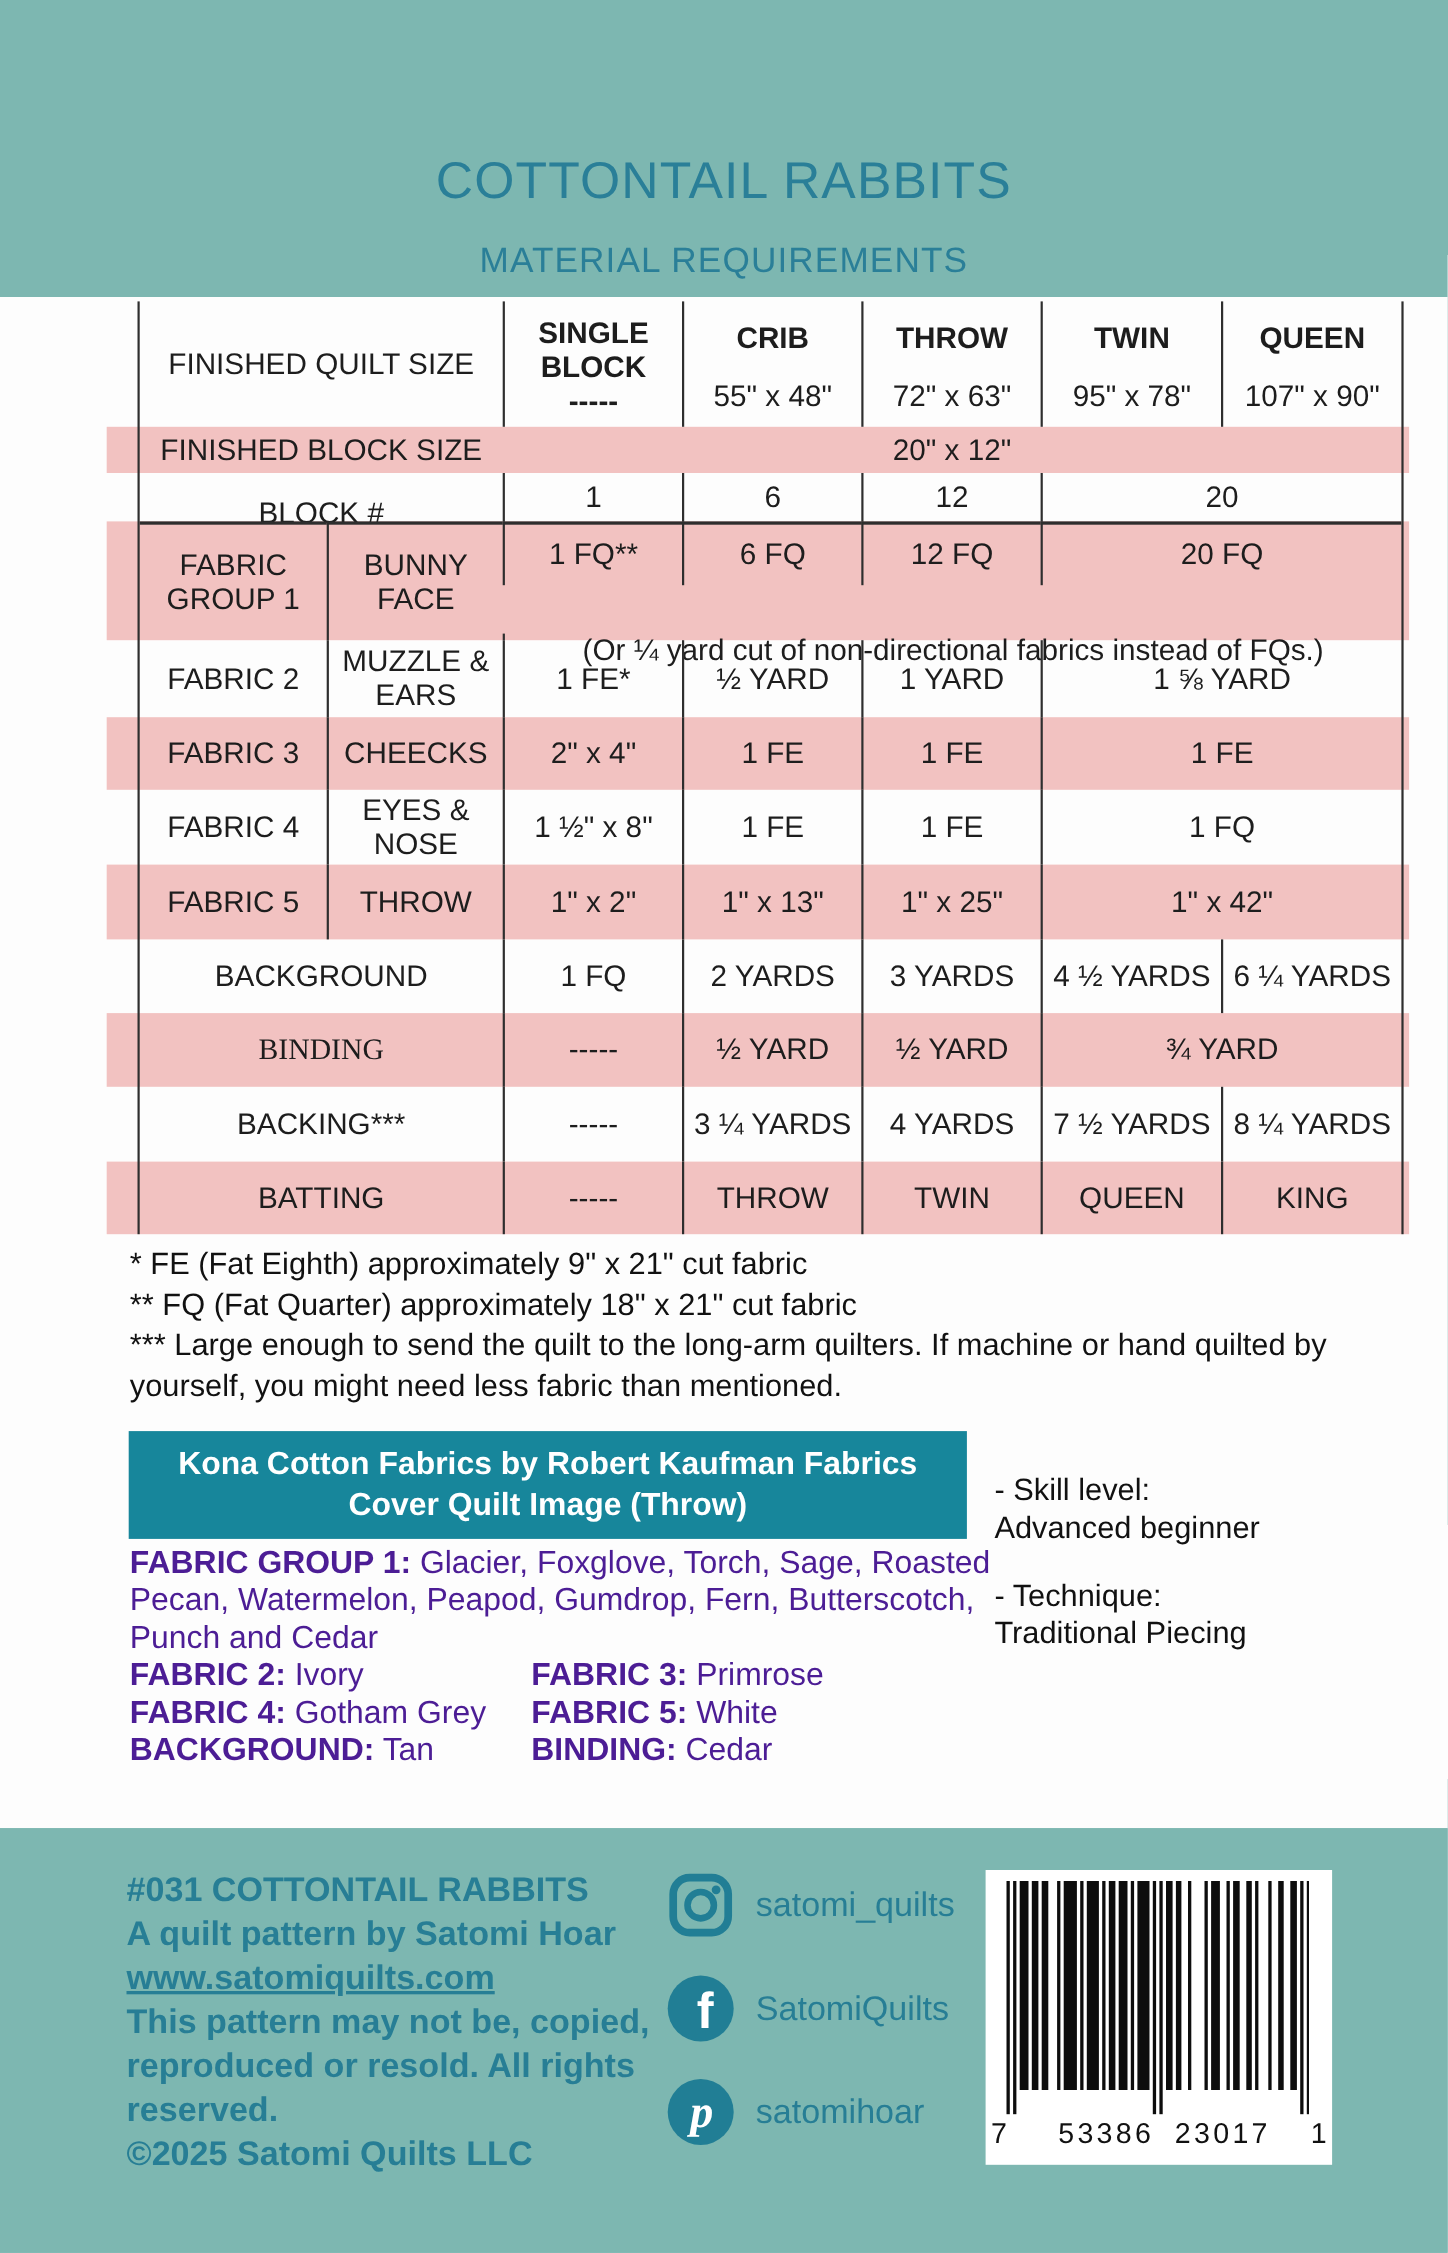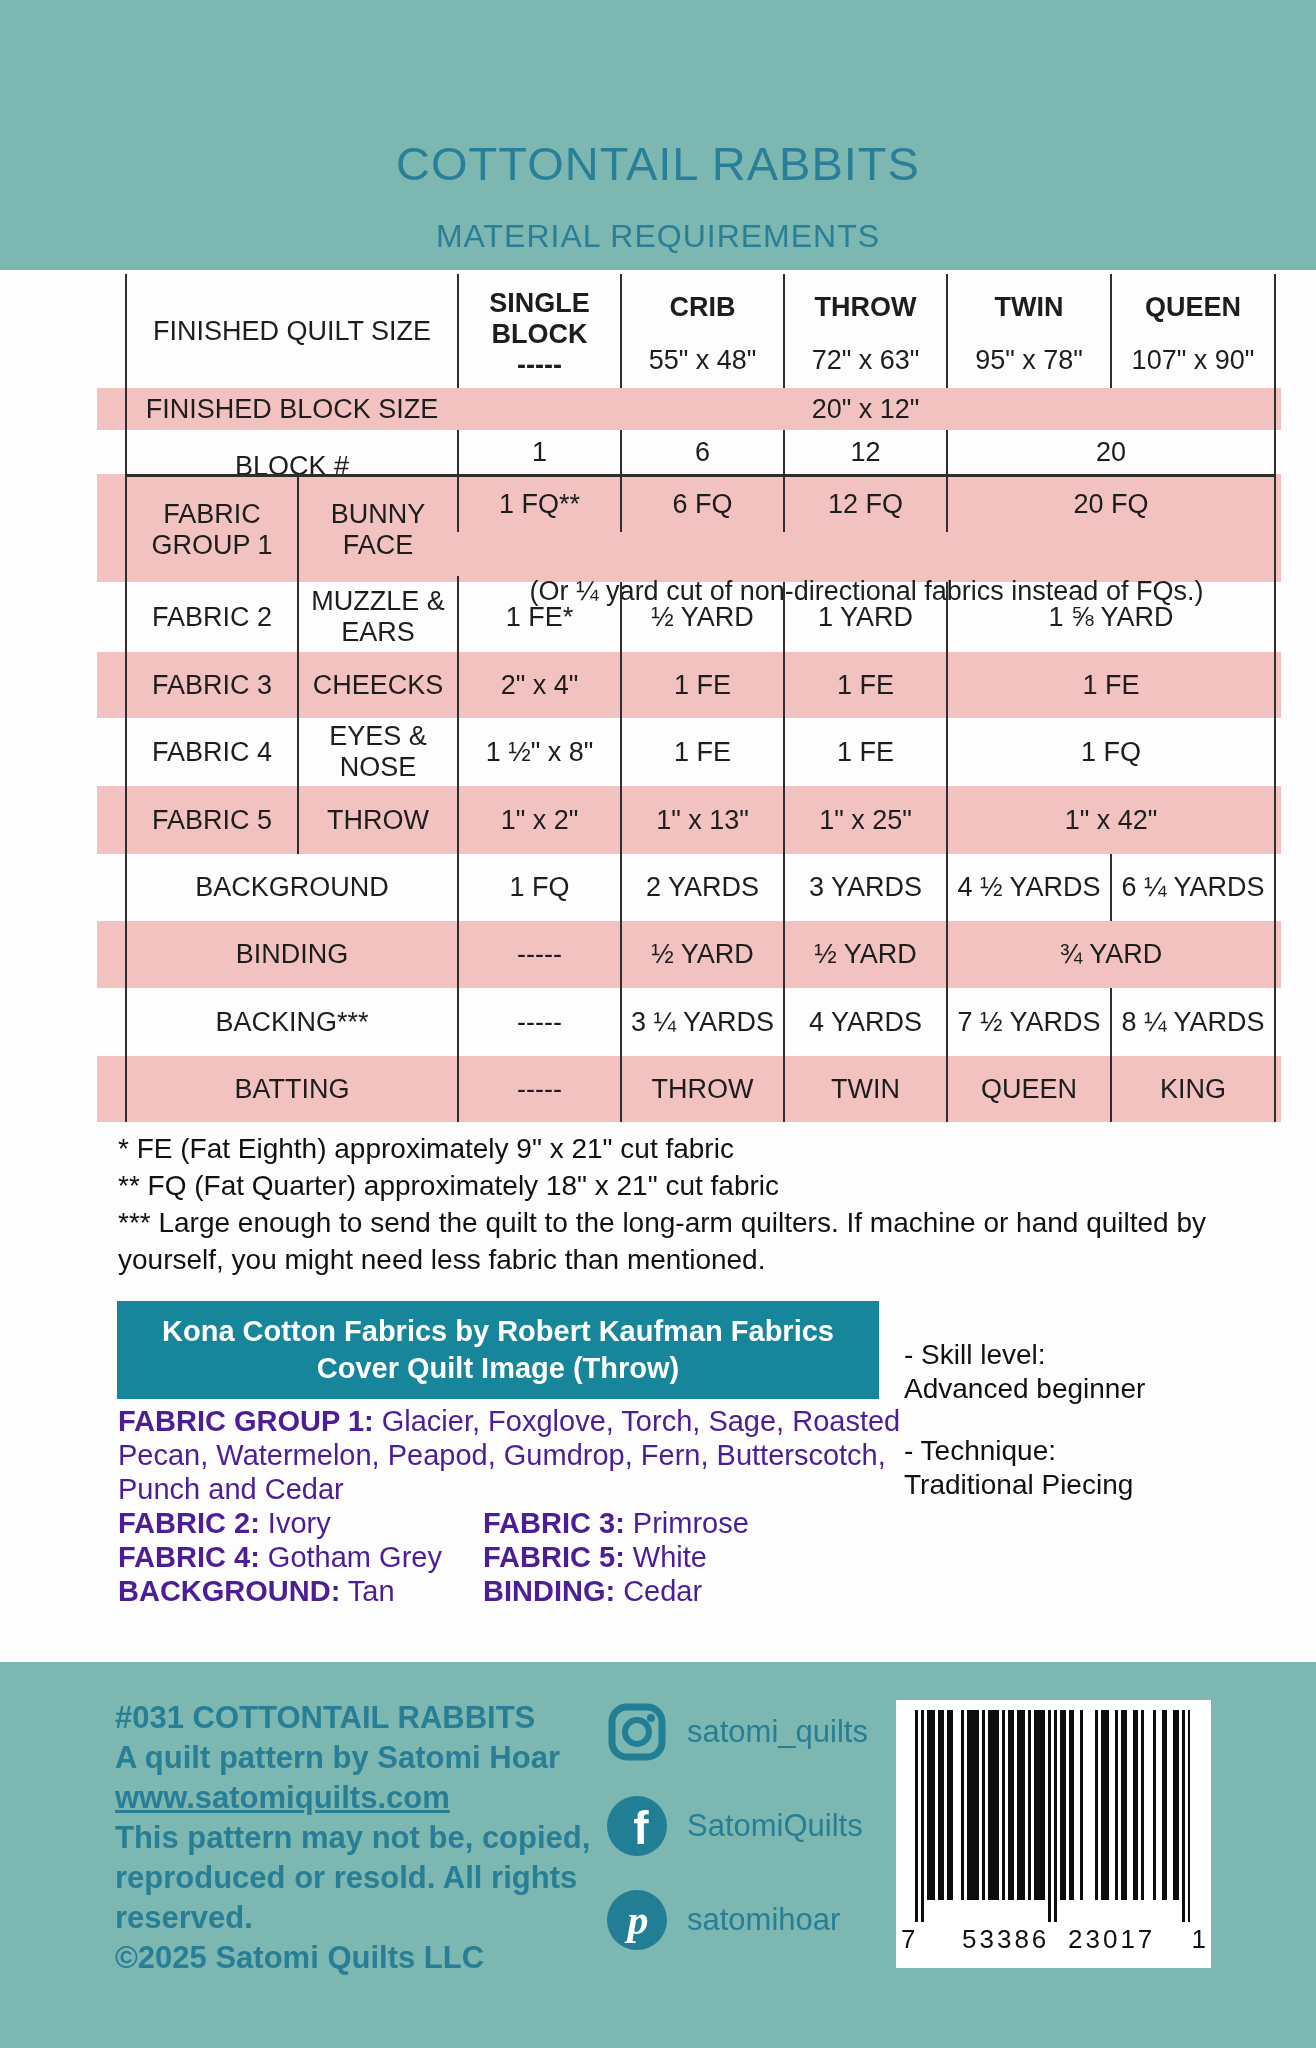--- a/index.html
+++ b/index.html
@@ -144,21 +144,21 @@
   <div class="cell bl" style="grid-column:5;grid-row:9;">1" x 25"</div>
   <div class="cell bl" style="grid-column:6/8;grid-row:9;">1" x 42"</div>
 
   <div class="cell" style="grid-column:1/3;grid-row:10;">BACKGROUND</div>
   <div class="cell bl" style="grid-column:3;grid-row:10;">1 FQ</div>
   <div class="cell bl" style="grid-column:4;grid-row:10;">2 YARDS</div>
   <div class="cell bl" style="grid-column:5;grid-row:10;">3 YARDS</div>
   <div class="cell bl" style="grid-column:6;grid-row:10;">4 ½ YARDS</div>
   <div class="cell bl" style="grid-column:7;grid-row:10;">6 ¼ YARDS</div>
 
-  <div class="cell" style="grid-column:1/3;grid-row:11;">BINDING</div>
+  <div class="cell" style="grid-column:1/3;grid-row:11;font-family:Liberation Serif, serif;">BINDING</div>
   <div class="cell bl" style="grid-column:3;grid-row:11;">-----</div>
   <div class="cell bl" style="grid-column:4;grid-row:11;">½ YARD</div>
   <div class="cell bl" style="grid-column:5;grid-row:11;">½ YARD</div>
   <div class="cell bl" style="grid-column:6/8;grid-row:11;">¾ YARD</div>
 
   <div class="cell" style="grid-column:1/3;grid-row:12;">BACKING***</div>
   <div class="cell bl" style="grid-column:3;grid-row:12;">-----</div>
   <div class="cell bl" style="grid-column:4;grid-row:12;">3 ¼ YARDS</div>
   <div class="cell bl" style="grid-column:5;grid-row:12;">4 YARDS</div>
   <div class="cell bl" style="grid-column:6;grid-row:12;">7 ½ YARDS</div>

